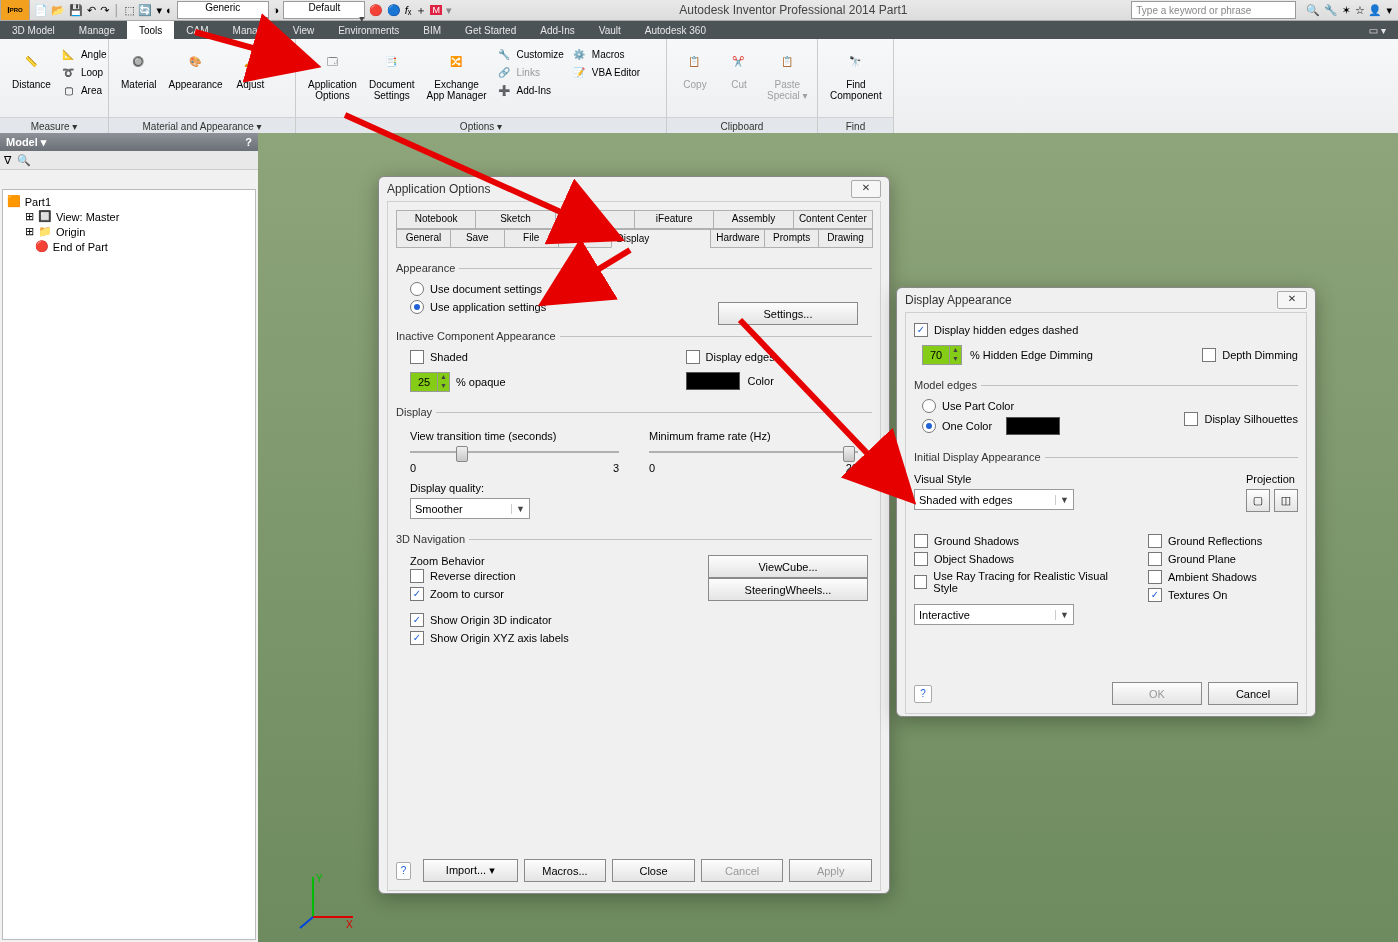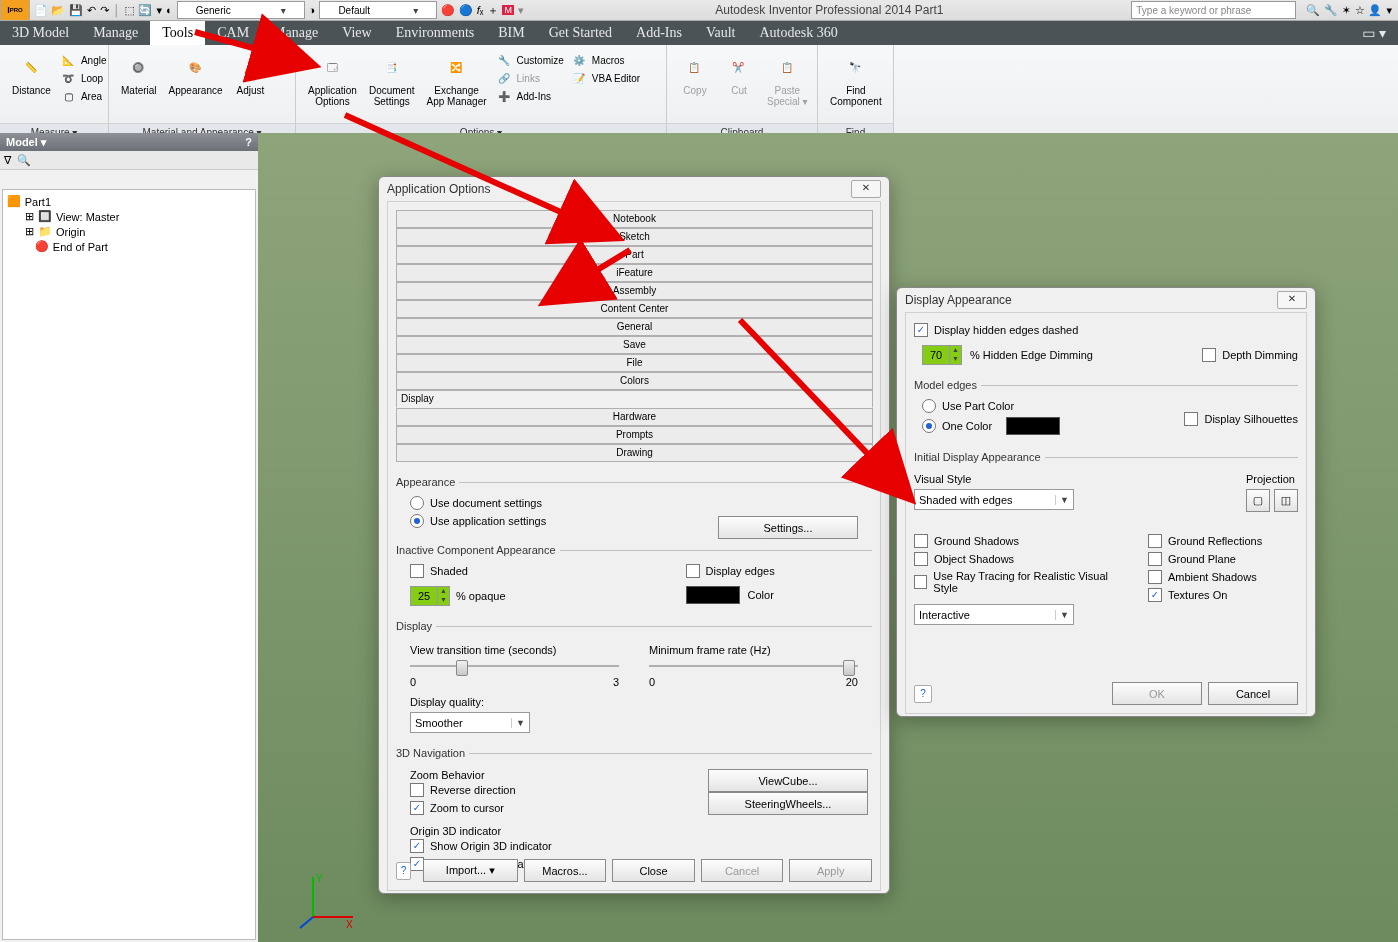--- a/index.html
+++ b/index.html
@@ -1,24 +1,24 @@
 <!DOCTYPE html>
 <html><head>
 <meta charset="utf-8">
 <style>
 html,body{margin:0;padding:0;font-family:"Segoe UI",Tahoma,sans-serif;font-size:11px;color:#000;background:#7b9f6e;overflow:hidden;width:1398px;height:942px;}
 .titlebar{height:20px;background:linear-gradient(#e9e9e9,#dcdcdc);display:flex;align-items:center;border-bottom:1px solid #aaa;}
 .titlebar .logo{width:28px;height:20px;background:#f2a01d;color:#000;font-weight:bold;font-size:9px;display:flex;align-items:center;justify-content:center;border:1px solid #aaa;}
 .titlebar .qat{display:flex;align-items:center;gap:4px;padding:0 4px;}
-.titlebar .combo{height:16px;background:#fff;border:1px solid #9a9a9a;font-size:10px;padding:0 18px;display:flex;align-items:center;}
+.titlebar .combo{height:16px;background:#fff;border:1px solid #9a9a9a;font-size:10px;padding:0 0;display:flex;align-items:center;flex-direction:column;}
 .titlebar .combo .arrow{margin-left:auto;color:#444;padding-left:4px;}
 .titlebar .apptitle{flex:1;text-align:center;color:#444;font-size:12px;}
 .titlebar .searchbox{width:155px;height:16px;background:#fff;border:1px solid #999;font-size:10px;color:#888;padding:0 4px;display:flex;align-items:center;margin-right:4px;}
 .titlebar .righticons{display:flex;gap:4px;padding:0 6px;}
-.ribbon-tabs{height:24px;background:#4b5357;display:flex;align-items:stretch;color:#e7e7e7;font-size:14px;font-family:Liberation Serif, serif;}
+.ribbon-tabs{height:18px;background:#4b5357;display:flex;align-items:stretch;color:#e7e7e7;font-size:10px;}
 .ribbon-tabs .tab{padding:0 12px;display:flex;align-items:center;cursor:default;}
 .ribbon-tabs .tab.active{background:#fff;color:#000;}
 .ribbon{height:95px;background:linear-gradient(#f7f8f9,#eceef0);border-bottom:1px solid #b7b7b7;display:flex;}
 .ribbon .panel{border-right:1px solid #ccc;display:flex;flex-direction:column;}
 .ribbon .panel .body{flex:1;display:flex;align-items:flex-start;padding:2px 6px;white-space:nowrap;}
 .ribbon .panel .cap{height:16px;background:#e3e6ea;border-top:1px solid #d0d2d5;text-align:center;font-size:10px;color:#333;display:flex;align-items:center;justify-content:center;}
 .bigbtn{display:flex;flex-direction:column;align-items:center;justify-content:flex-start;padding:4px 6px 0;font-size:10px;text-align:center;line-height:1.1;gap:2px;}
 .bigbtn .ic{width:32px;height:32px;display:flex;align-items:center;justify-content:center;}
 .smallbtn{display:flex;align-items:center;gap:4px;padding:1px 4px;font-size:10px;}
 .smallbtn .ic{width:16px;height:16px;display:flex;align-items:center;justify-content:center;}
@@ -26,21 +26,21 @@
 .left-col .bar{height:18px;background:linear-gradient(#8e9298,#6b7076);color:#fff;font-weight:bold;padding:0 6px;display:flex;align-items:center;}
 .left-col .toolbar{height:18px;background:#e9e9e9;border-bottom:1px solid #ccc;display:flex;align-items:center;gap:6px;padding:0 4px;}
 .tree{background:#fff;border:1px solid #bbb;margin:0;position:absolute;left:2px;right:2px;top:56px;bottom:2px;padding:4px;font-size:11px;}
 .tree .node{display:flex;align-items:center;gap:4px;padding:1px 0;}
 .tree .indent{padding-left:18px;}
 .canvas{position:absolute;top:133px;left:258px;right:0;bottom:0;background:linear-gradient(#8ea47a,#6d8b5e);}
 .dialog{position:absolute;background:#f0f0f0;border:1px solid #888;border-radius:6px;box-shadow:0 4px 20px rgba(0,0,0,0.3);}
 .dialog .dtitle{height:24px;display:flex;align-items:center;padding:0 8px;font-size:12px;color:#333;}
 .dialog .dclose{margin-left:auto;width:28px;height:16px;border:1px solid #aaa;border-radius:2px;background:#f6f6f6;text-align:center;font-size:10px;line-height:14px;}
 .dialog .dbody{background:#f0f0f0;margin:0 8px 8px;border:1px solid #d0d0d0;padding:8px;position:relative;}
-.tabrow{display:flex;gap:0;flex-direction:column;}
+.tabrow{display:flex;gap:0;}
 .tabrow .dtab{flex:1;height:17px;background:#ececec;border:1px solid #b0b0b0;text-align:center;font-size:10px;line-height:16px;cursor:pointer;margin-right:-1px;}
 .tabrow .dtab.sel{background:#f0f0f0;border-bottom-color:#f0f0f0;}
 fieldset.sec{border:none;border-top:1px solid #c0c0c0;margin:14px 0 0;padding:6px 0 0;}
 fieldset.sec legend{font-size:11px;padding:0 4px 0 0;color:#333;}
 .radio,.check{display:flex;align-items:center;gap:6px;padding:2px 0;font-size:11px;}
 .radio .r{width:12px;height:12px;border:1px solid #777;border-radius:50%;background:#fff;display:flex;align-items:center;justify-content:center;}
 .radio .r.on::after{content:"";width:6px;height:6px;background:#2261d8;border-radius:50%;}
 .check .c{width:12px;height:12px;border:1px solid #777;background:#fff;display:flex;align-items:center;justify-content:center;color:#2261d8;font-size:10px;line-height:1;}
 .btn{height:21px;background:linear-gradient(#fdfdfd,#e4e4e4);border:1px solid #8a8a8a;border-radius:0;padding:0 14px;font-size:11px;display:inline-flex;align-items:center;justify-content:center;cursor:pointer;}
 .btn.disabled{color:#999;}
@@ -383,21 +383,20 @@
               <span class="c">✓</span>
               <span>Zoom to cursor</span>
             </div>
         </div>
         <div style="width:150px">
           <div class="btn" style="width:130px;">ViewCube...</div>
           <div class="btn" style="width:130px">SteeringWheels...</div>
         </div>
       </div>
       <div style="padding:8px 14px 0">
-        <div>Origin 3D indicator</div>
         <div class="check">
             <span class="c">✓</span>
             <span>Show Origin 3D indicator</span>
           </div>
         <div class="check">
             <span class="c">✓</span>
             <span>Show Origin XYZ axis labels</span>
           </div>
       </div>
     </fieldset>

